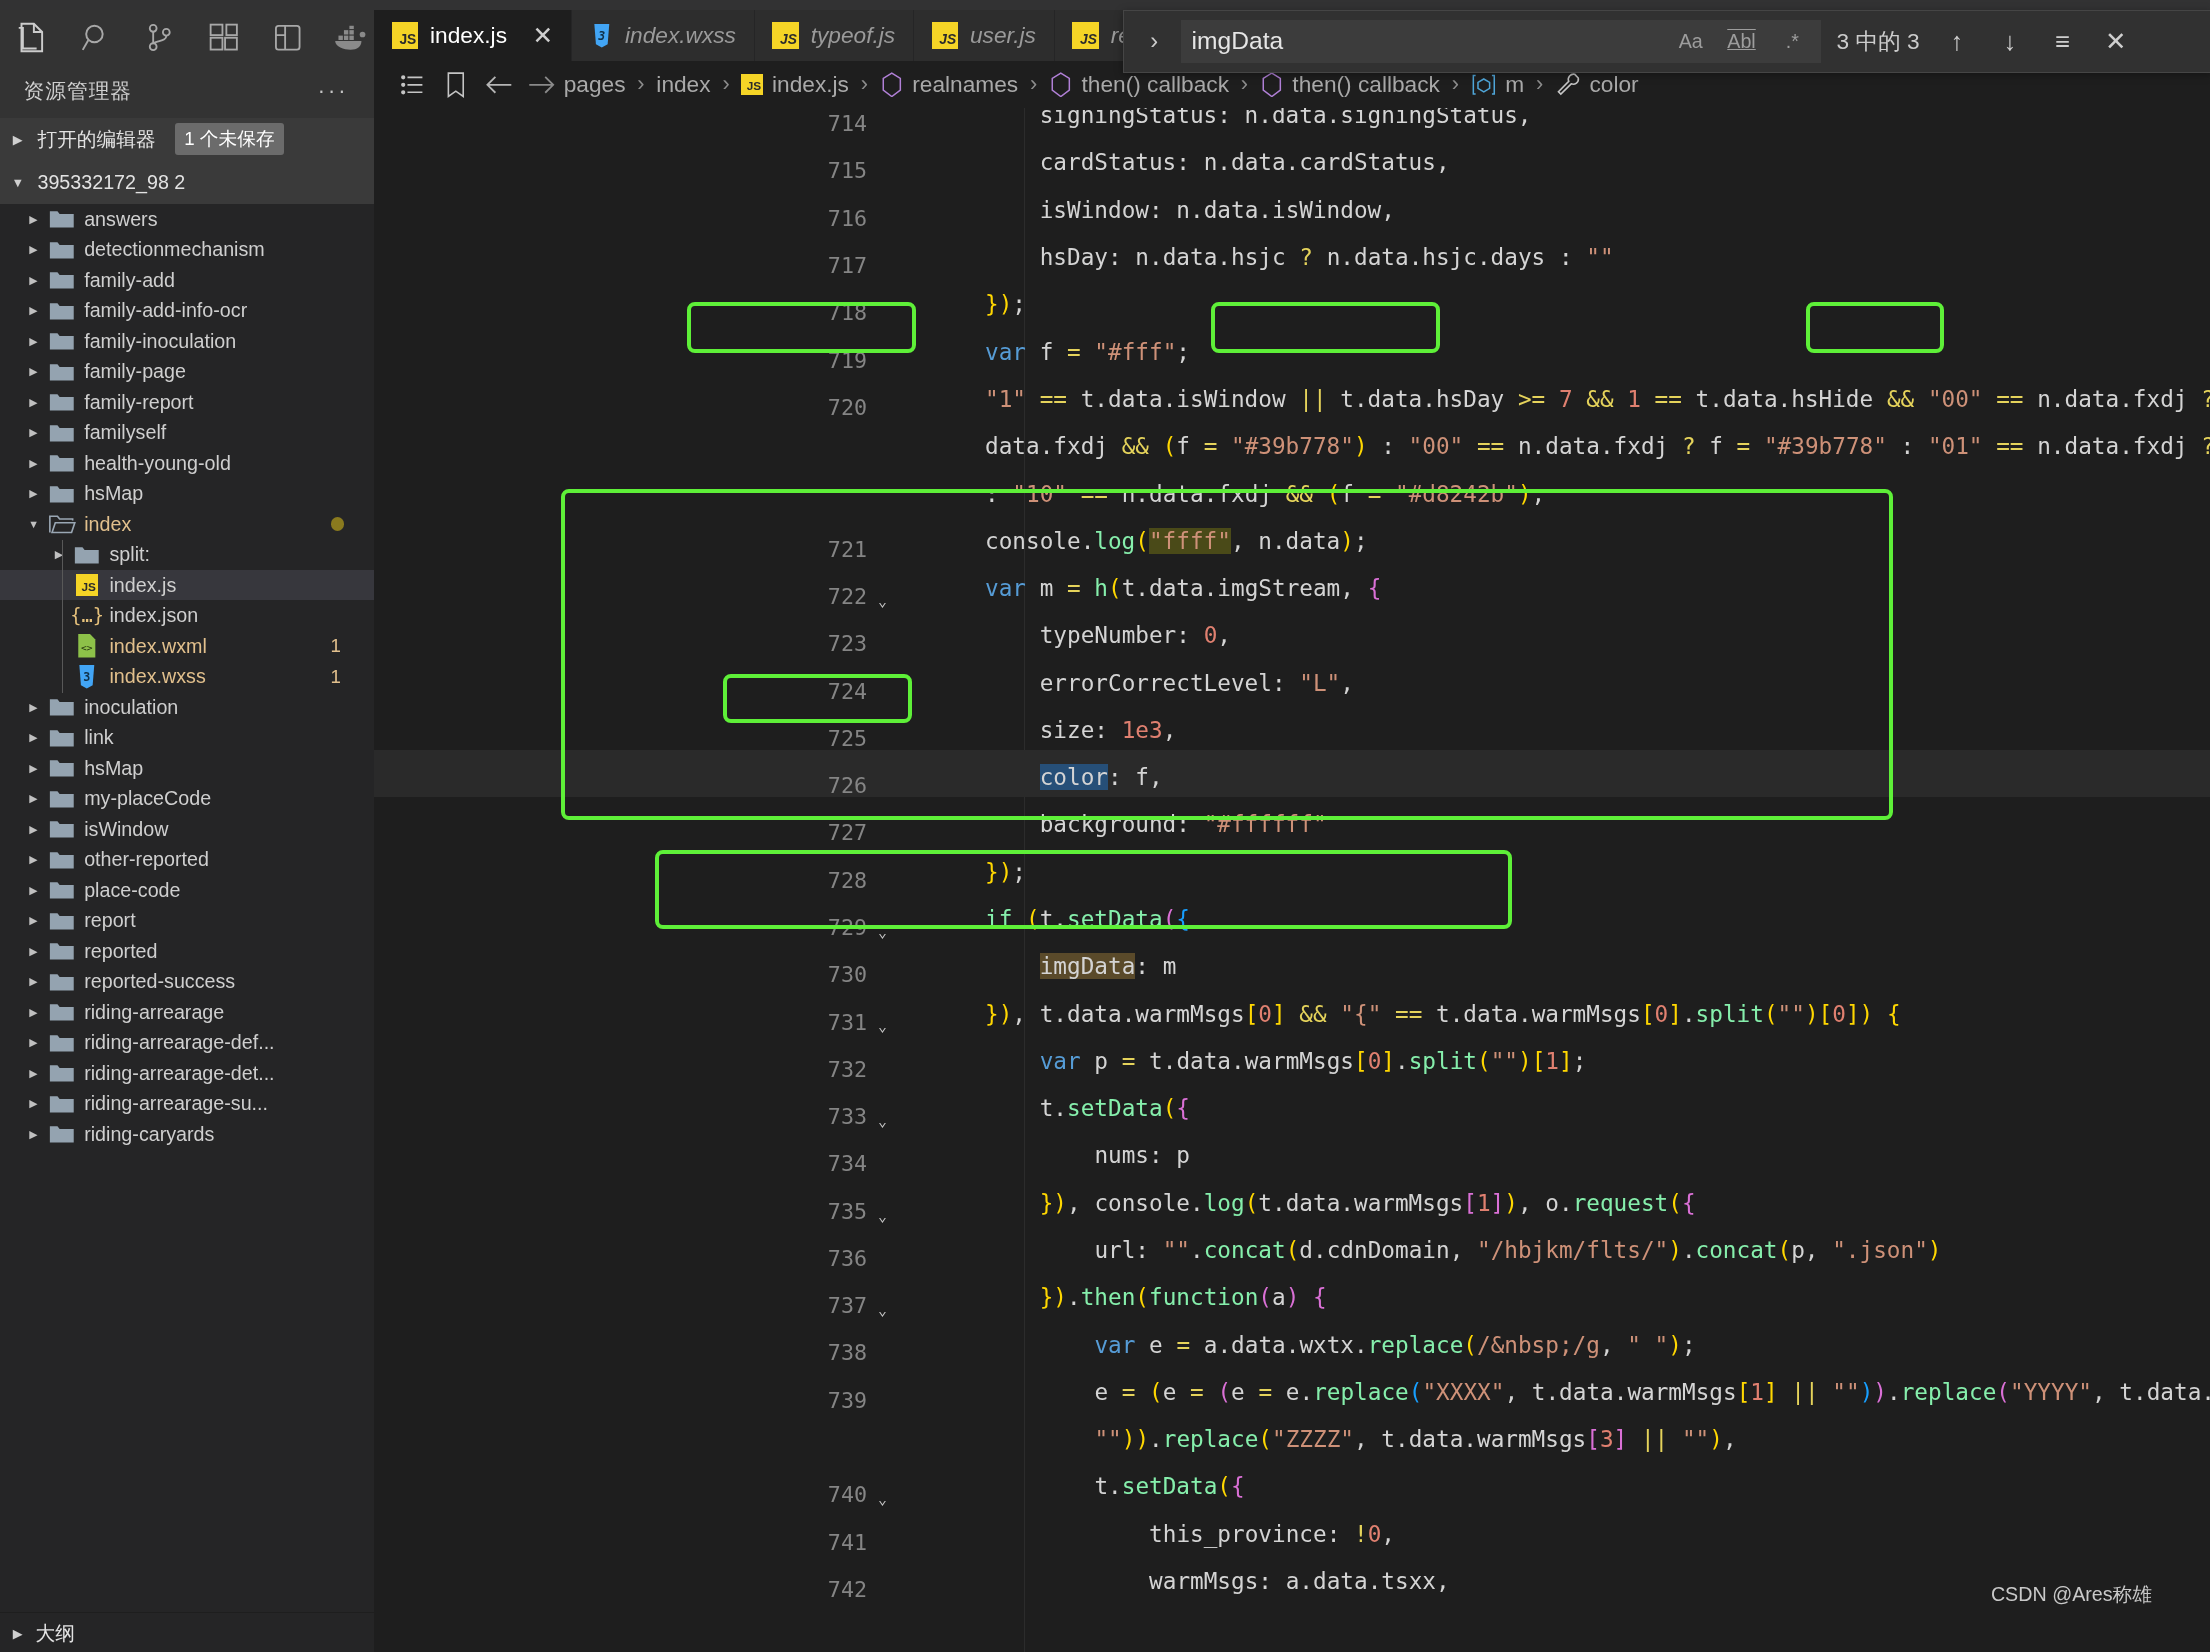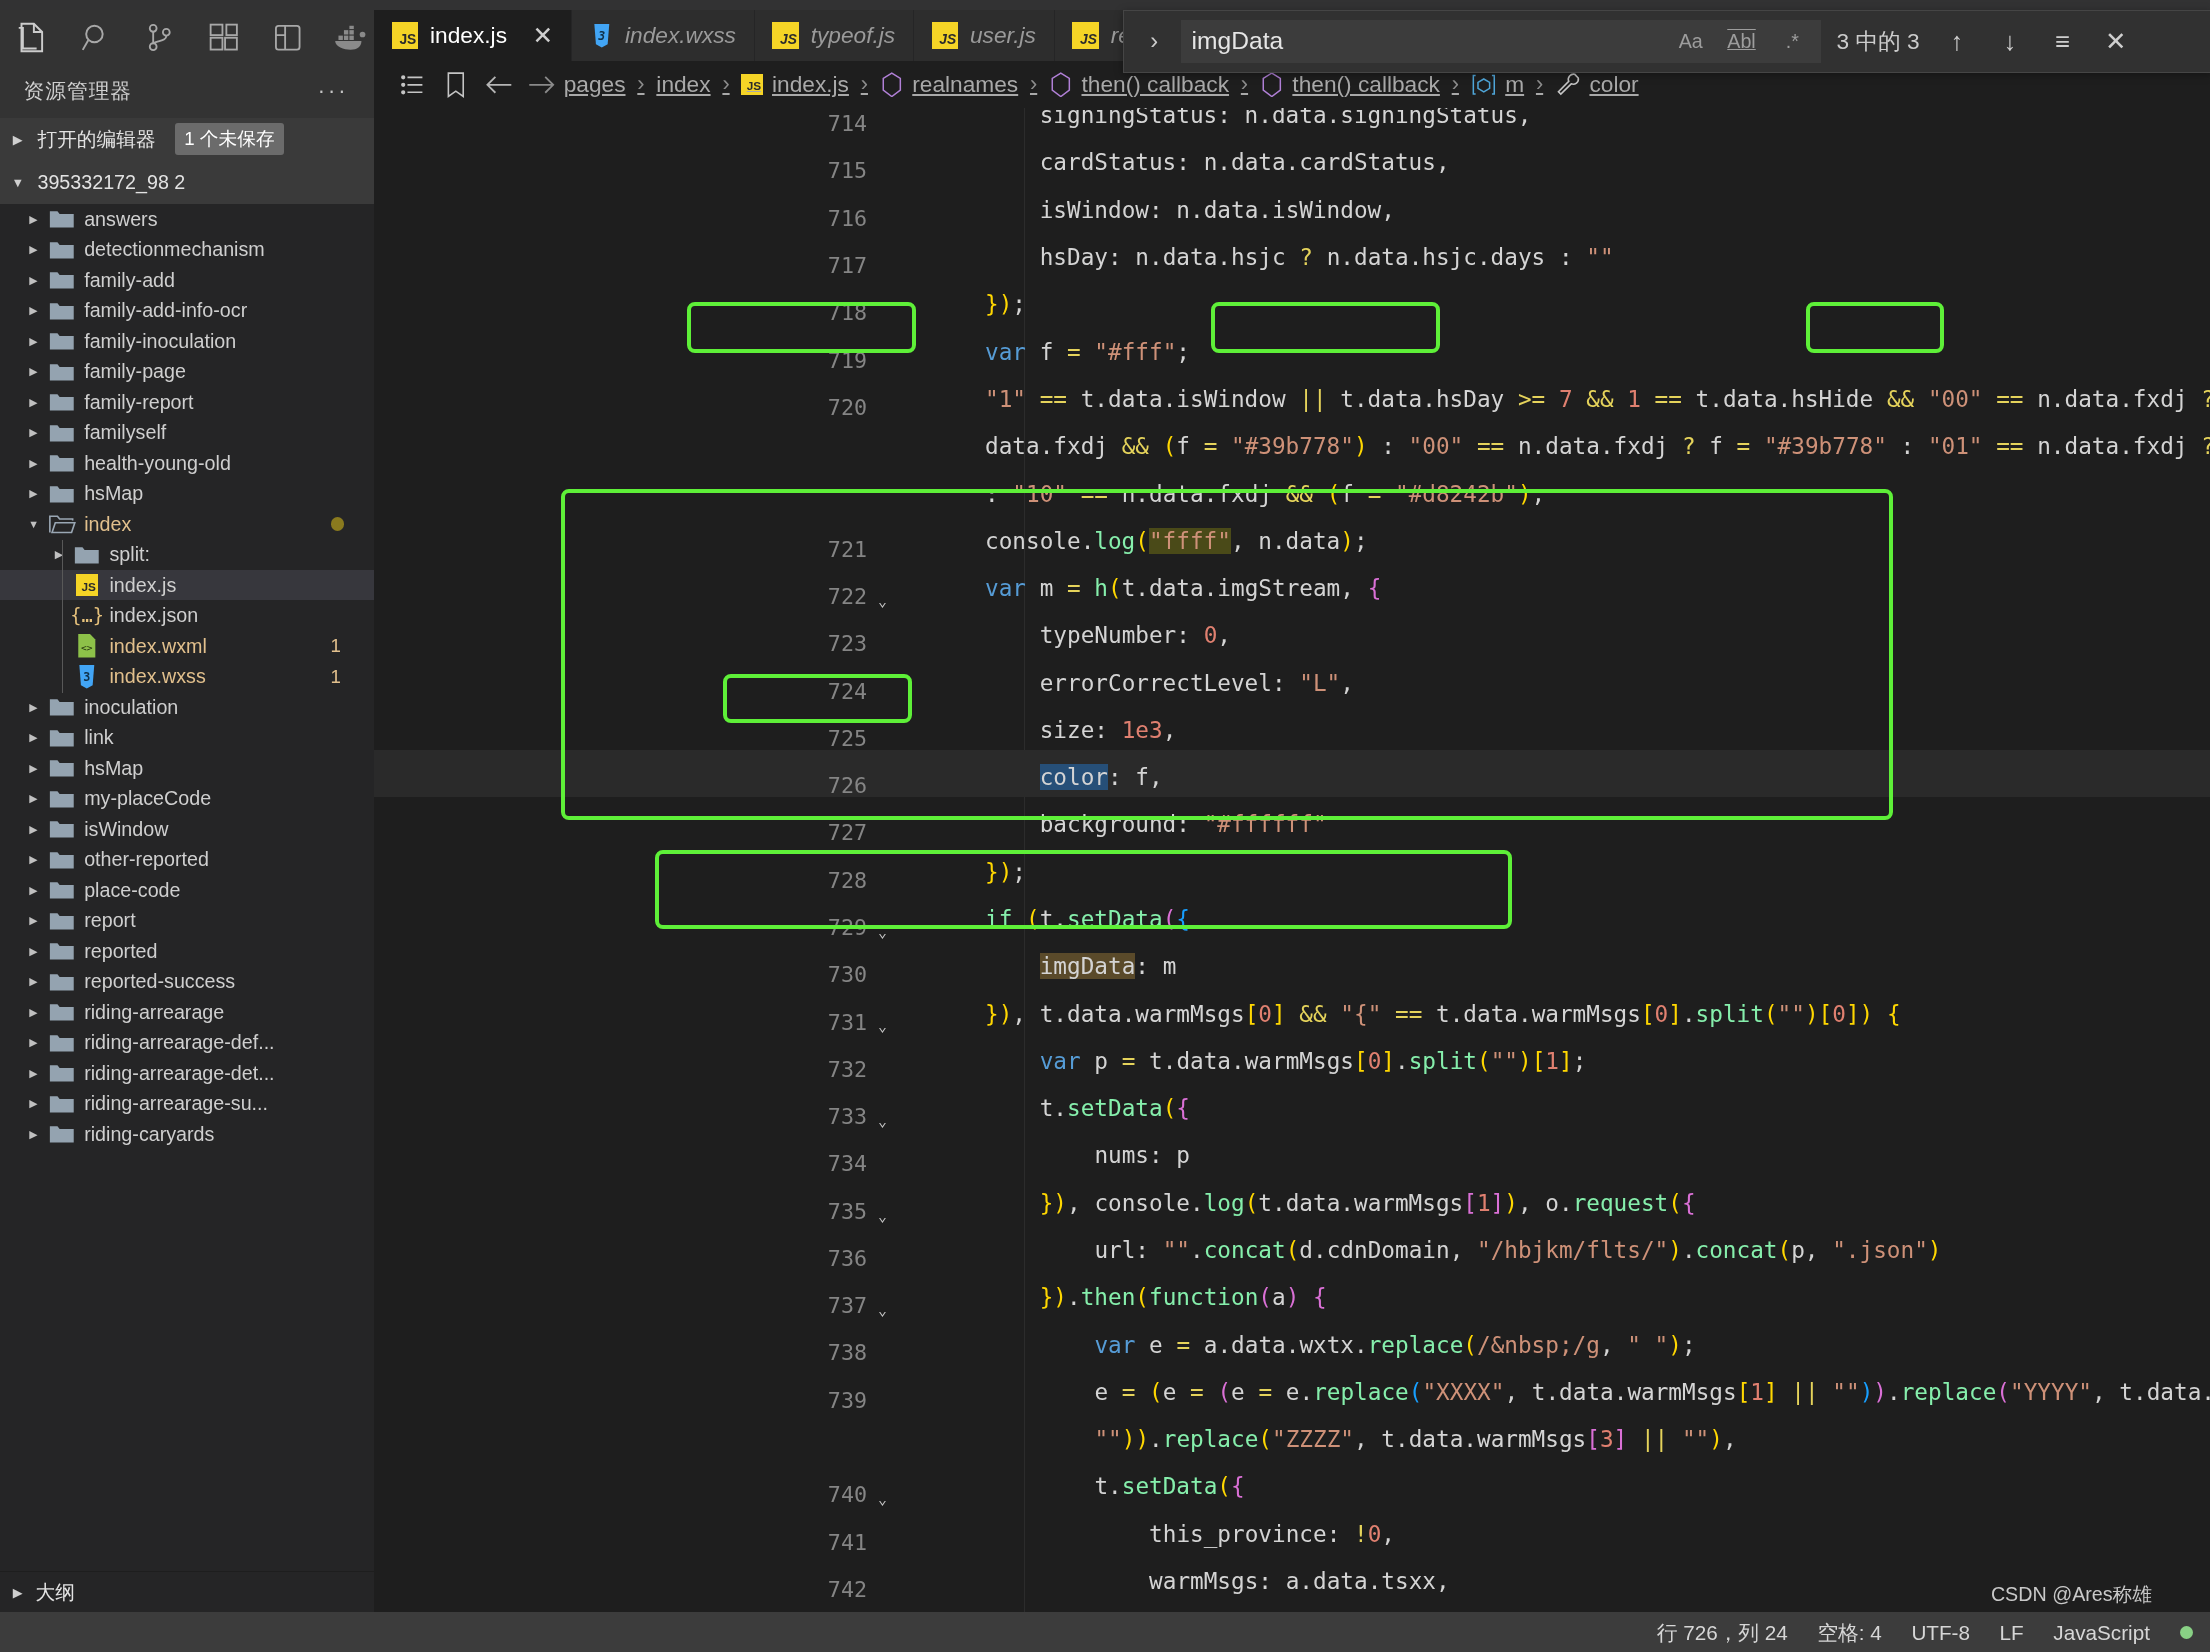--- a/index.html
+++ b/index.html
@@ -70,21 +70,21 @@
 
   .jsbadge {
     width:26.6px; height:26.6px; background:#f5d426; color:#2b2b2b; font-size:13.8px; font-weight:bold;
     display:flex; align-items:flex-end; justify-content:flex-end; line-height:1; padding:0 2px 2px 0;
     flex:0 0 26.6px;
   }
   .jsbadge.sm { width:21.7px; height:21.7px; font-size:11.8px; flex:0 0 21.7px; }
 
   .breadcrumbs {
     height:47px; display:flex; align-items:center; gap:0; padding-left:17.7px;
-    font-size:22.7px; color:#a9a9a9; background:#1e1e1e; flex:0 0 47px; white-space:nowrap;text-decoration:underline;
+    font-size:22.7px; color:#a9a9a9; background:#1e1e1e; flex:0 0 47px; white-space:nowrap;
   }
   .bcicon { width:43px; display:flex; align-items:center; justify-content:center; }
   .bsep { padding:0 11.8px; color:#8c8c8c; font-size:21.7px; }
   .bcrumb { display:flex; align-items:center; gap:8.9px; }
 
   
   .codewrap { flex:1 1 auto; position:relative; overflow:hidden; background:#1e1e1e; }
   .code {
     position:absolute; inset:0;
     font-family:"DejaVu Sans Mono", monospace;
@@ -704,27 +704,16 @@
       </div>
       <span class="find-count">3 中的 3</span>
       <span class="find-btn">↑</span>
       <span class="find-btn">↓</span>
       <span class="find-btn">≡</span>
       <span class="find-btn">✕</span>
     </div>
 
   </div>
 
-  <div class="statusbar">
-    <div class="sb-left"></div>
-    <div class="sb-right" id="sbright">
-        <span>行 726，列 24</span>
-        <span>空格: 4</span>
-        <span>UTF-8</span>
-        <span>LF</span>
-        <span>JavaScript</span>
-        <span class="greendot"></span>
-      </div>
-  </div>
 
   <div class="watermark">CSDN @Ares称雄</div>
 </div>
 
 
 </body></html>

